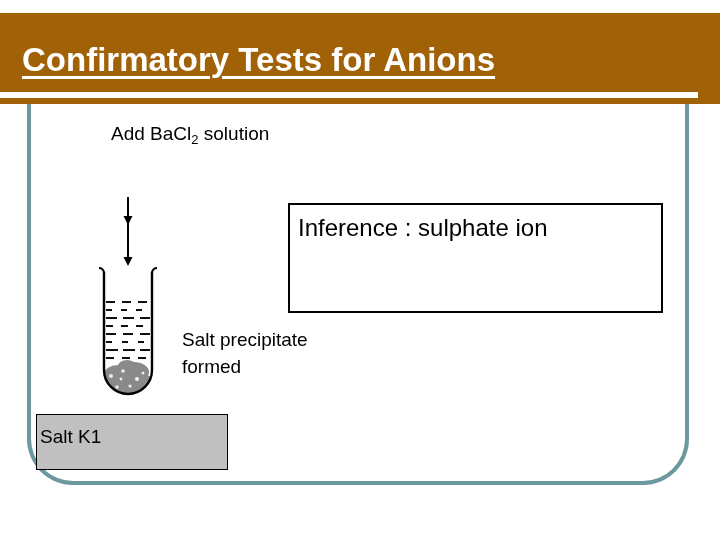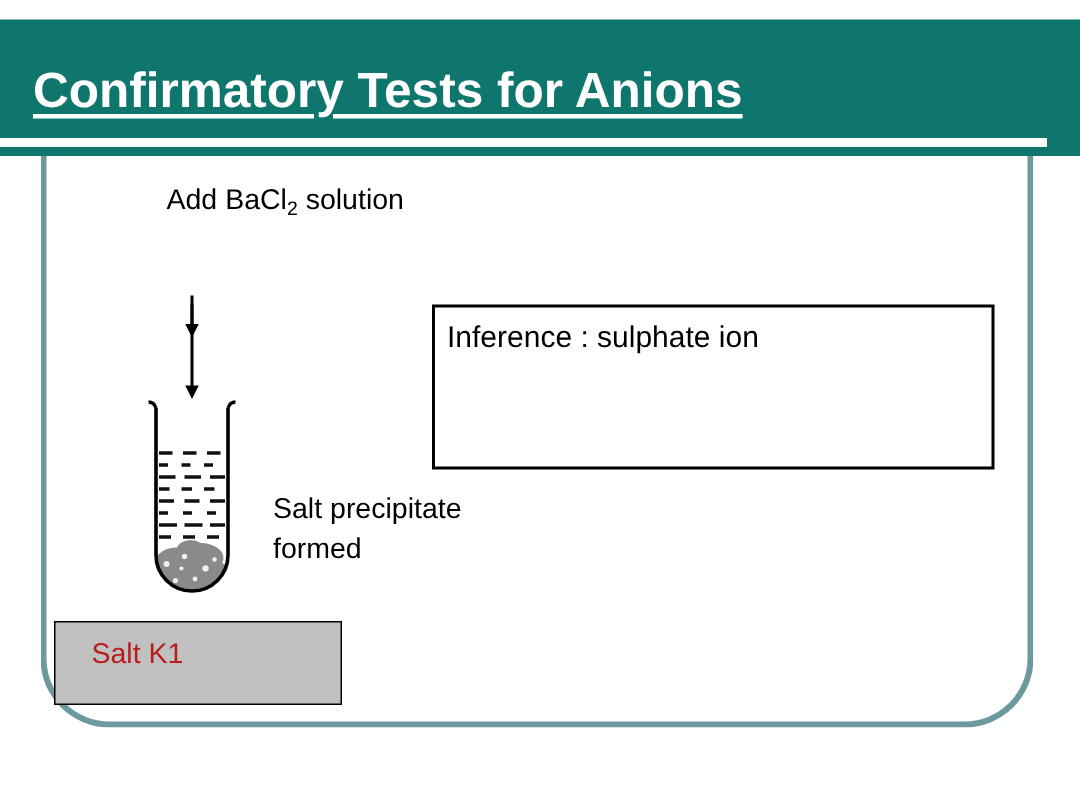--- a/index.html
+++ b/index.html
@@ -29,21 +29,21 @@
     z-index: 1;
   }
 
   
   #title-banner {
     position: absolute;
     left: 0px;
     top: 13px;
     width: 720px;
     height: 91px;
-    background: #0f766e;
+    background: #a16207;
     z-index: 4;
   }
   #title-text {
     position: absolute;
     left: 22px;
     top: 28px;
     color: #ffffff;
     font-size: 33px;
     font-weight: bold;
     letter-spacing: 0px;
@@ -122,40 +122,40 @@
     height: 110px;
     border: 2px solid #000000;
     background: #ffffff;
     z-index: 8;
   }
   #inference-text {
     position: absolute;
     left: 8px;
     top: 9px;
     color: #000000;
-    font-size: 20px;
+    font-size: 24px;
     white-space: nowrap;
   }
 
   
   #salt-box {
     position: absolute;
     left: 36px;
     top: 414px;
     width: 192px;
     height: 56px;
     background: #c0c0c0;
     border: 1px solid #000000;
     z-index: 8;
   }
   #salt-text {
     position: absolute;
-    left: 24px;
+    left: 3px;
     top: 11px;
-    color: #b91c1c;
+    color: #000000;
     font-size: 19px;
     white-space: nowrap;
   }
 </style>
 </head>
 <body>
 
 <div id="slide-frame"></div>
 
 <div id="title-banner">

